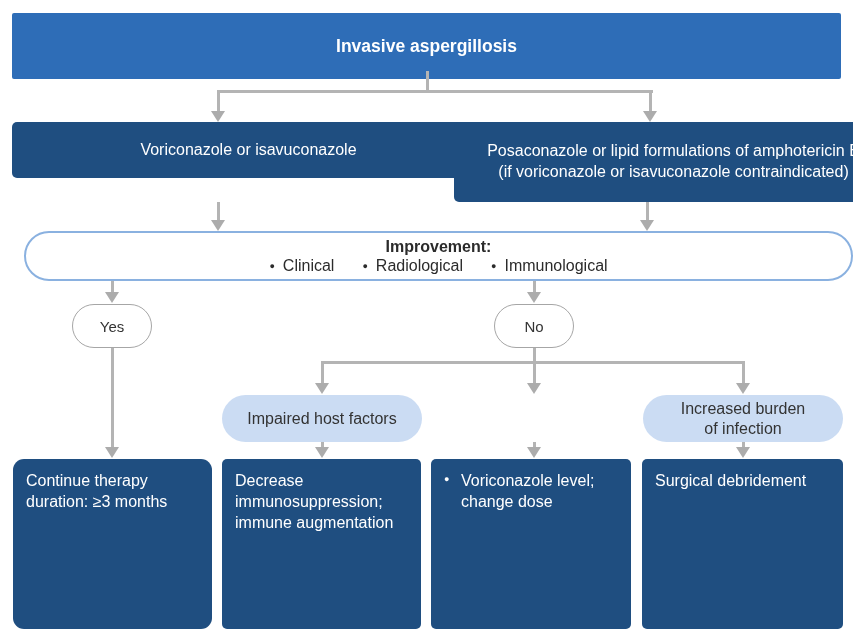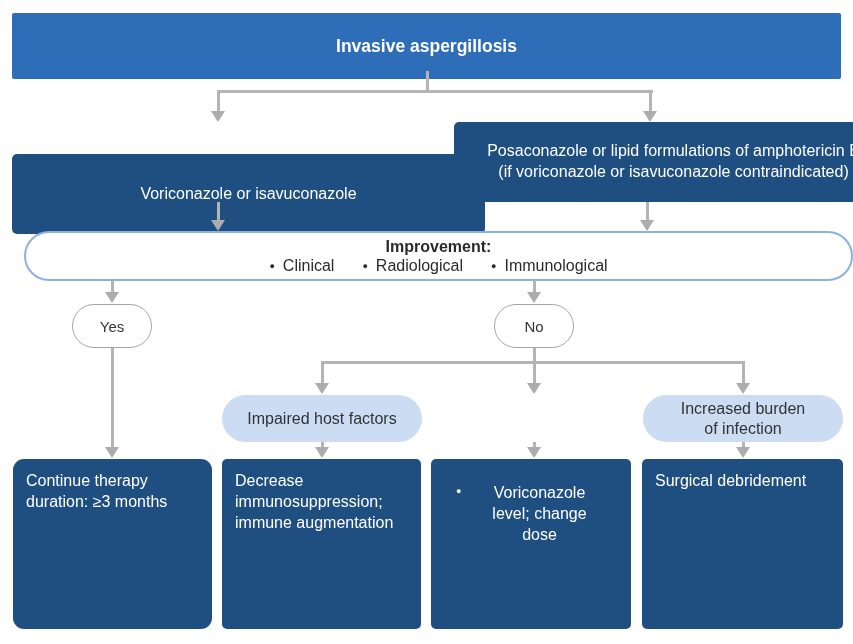--- a/index.html
+++ b/index.html
@@ -57,21 +57,21 @@
     position:absolute;width:80px;height:44px;box-sizing:border-box;background:#fff;
     border:1.5px solid var(--oval-border);border-radius:22px;color:var(--text-dark);
     font-size:15px;display:flex;align-items:center;justify-content:center;
   }
   .pill{
     position:absolute;top:395px;width:200px;height:47px;box-sizing:border-box;
     background:var(--light-blue);border-radius:24px;color:var(--text-dark);
     font-size:16px;line-height:1.2;display:flex;align-items:center;justify-content:center;
     text-align:center;padding:0 22px;
   }
-  .outcome-list{list-style:none;margin:12px;padding:0;text-align:center;}
+  .outcome-list{list-style:none;margin:0;padding:0;}
   .outcome-list li{position:relative;padding-left:17px;margin-bottom:3px;}
   .outcome-list li::before{
     content:"●";position:absolute;left:0;top:4px;font-size:9px;color:#fff;
   }
 </style>
 </head>
 <body>
 
 <div class="canvas">
 
@@ -79,21 +79,21 @@
     <span>Invasive aspergillosis</span>
   </div>
 
   <div class="line v" style="left:426px;top:71px;height:21px;"></div>
   <div class="line h" style="left:218px;top:90px;width:435px;"></div>
   <div class="line v" style="left:217px;top:90px;height:22px;"></div>
   <div class="arrowhead" style="left:211px;top:111px;"></div>
   <div class="line v" style="left:649px;top:90px;height:22px;"></div>
   <div class="arrowhead" style="left:643px;top:111px;"></div>
 
-  <div class="navy-box center" style="left:12px;top:122px;width:413px;height:80px;padding:0 30px;margin-top:32px;">
+  <div class="navy-box center" style="left:12px;top:122px;width:413px;height:56px;padding:0 30px;">
     <span>Voriconazole or isavuconazole</span>
   </div>
   <div class="navy-box center" style="left:454px;top:122px;width:387px;height:80px;padding:0 26px;">
     <span>Posaconazole or lipid formulations of amphotericin B (if voriconazole or isavuconazole contraindicated)</span>
   </div>
 
   <div class="line v" style="left:217px;top:202px;height:19px;"></div>
   <div class="arrowhead" style="left:211px;top:220px;"></div>
   <div class="line v" style="left:646px;top:202px;height:19px;"></div>
   <div class="arrowhead" style="left:640px;top:220px;"></div>

